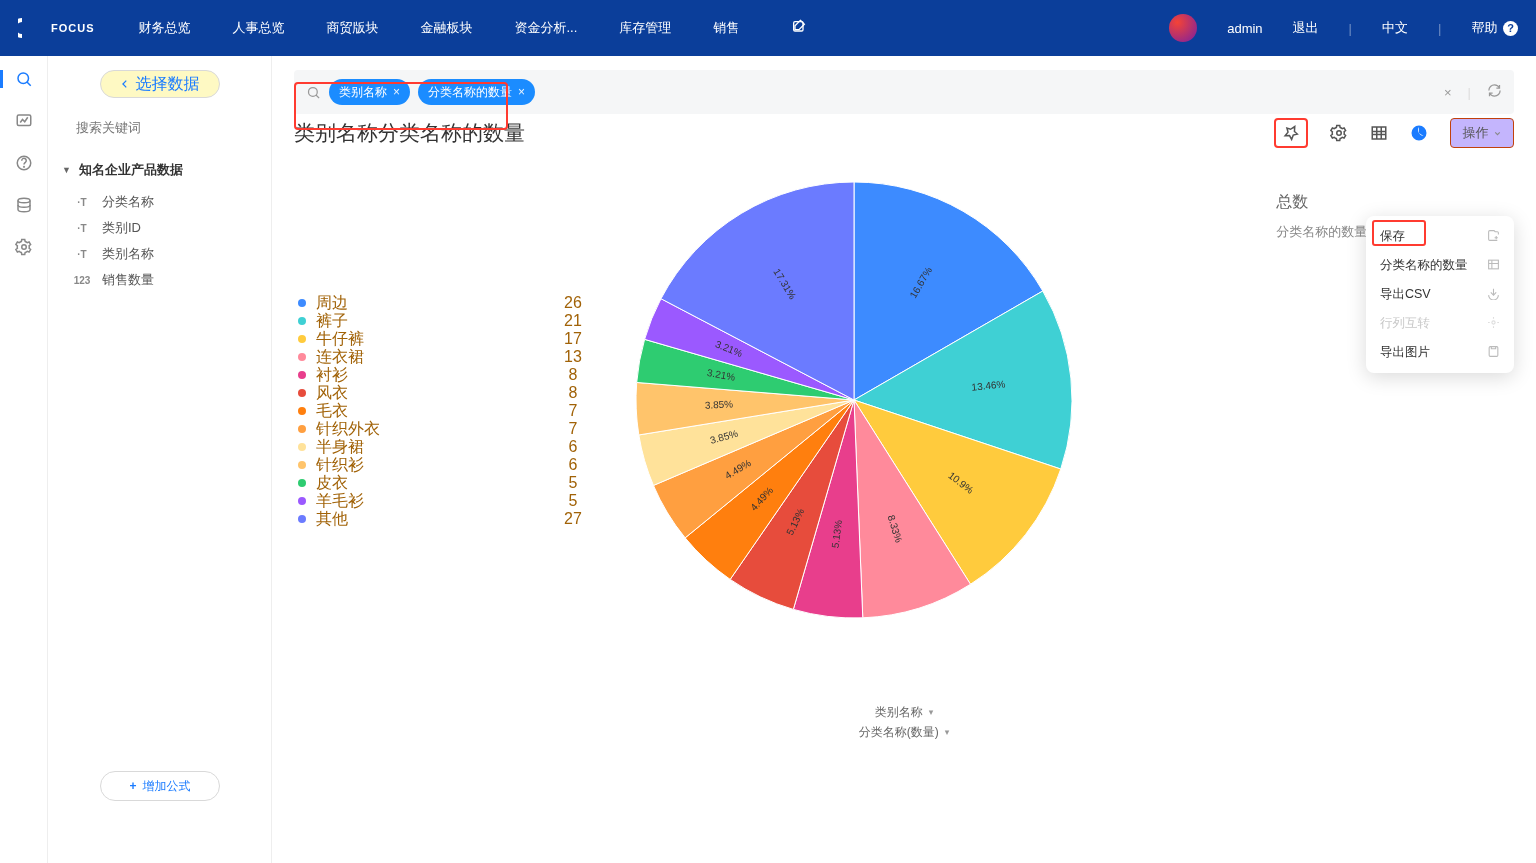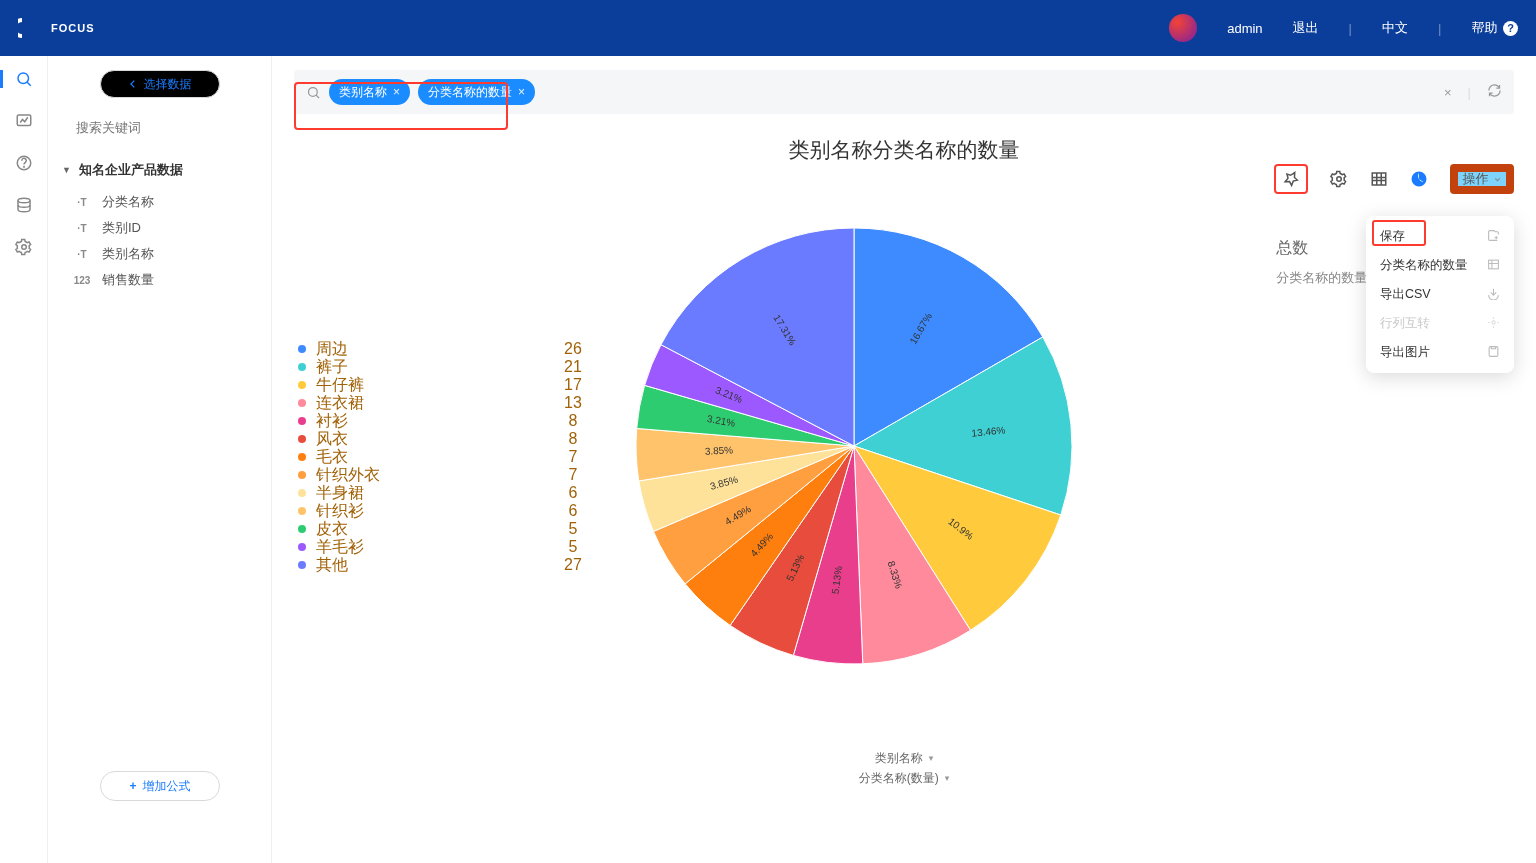--- a/index.html
+++ b/index.html
@@ -17,43 +17,43 @@
 .vdiv { color:rgba(255,255,255,0.4); }
 .help-q { display:inline-flex; align-items:center; justify-content:center; width:15px; height:15px; border-radius:50%; background:#fff; color:#0b3e9a; font-size:11px; font-weight:700; margin-left:2px; }
 
 
 .rail { position:absolute; top:56px; left:0; width:48px; height:calc(100% - 56px); border-right:1px solid #eee; display:flex; flex-direction:column; align-items:center; padding-top:14px; gap:24px; background:#fff; }
 .rail-item { width:48px; display:flex; justify-content:center; color:#888; cursor:pointer; }
 .rail-item.active { color:#1b7cff; border-left:3px solid #1b7cff; padding-right:3px; }
 
 
 .sidepanel { position:absolute; top:56px; left:48px; width:224px; height:calc(100% - 56px); border-right:1px solid #eee; padding:14px 14px 0; background:#fff; }
-.pill-btn { width:120px; height:28px; border:1px solid #d9d9d9; border-radius:14px; display:flex; align-items:center; justify-content:center; gap:6px; font-size:12px; color:#1b7cff; margin:0 auto 22px; cursor:pointer; background:#000000; }
+.pill-btn { width:120px; height:28px; border:1px solid #d9d9d9; border-radius:14px; display:flex; align-items:center; justify-content:center; gap:6px; font-size:16px; color:#1b7cff; margin:0 auto 22px; cursor:pointer; background:#fef9c3; }
 .search-box { display:flex; align-items:center; gap:8px; color:#bbb; font-size:13px; padding:0 6px 8px; }
 .search-box input { border:none; outline:none; font-size:13px; flex:1; }
 .tree-hdr { display:flex; align-items:center; gap:8px; font-size:13px; font-weight:600; color:#333; margin:18px 0 10px; }
 .tree-hdr .tri { font-size:9px; color:#666; }
 .field-row { display:flex; align-items:center; gap:12px; font-size:13px; color:#555; padding:4px 2px 4px 12px; cursor:pointer; }
 .field-ico { width:16px; display:inline-flex; justify-content:center; color:#888; font-weight:600; font-size:10px; font-family:Arial; }
 .add-formula { width:120px; height:30px; border:1px solid #d9d9d9; border-radius:15px; display:flex; align-items:center; justify-content:center; gap:6px; font-size:12px; color:#1b7cff; background:#fff; position:absolute; left:52px; bottom:62px; cursor:pointer; }
 
 
 .main { position:absolute; top:56px; left:272px; right:0; bottom:0; padding:14px 22px 0; background:#fff; }
 .query-bar { height:44px; background:#f5f6f7; border-radius:4px; display:flex; align-items:center; padding:0 12px; gap:8px; }
 .query-hl { position:absolute; top:12px; left:0; width:214px; height:48px; border:2px solid #ff3b30; border-radius:4px; pointer-events:none; }
 .chip { height:26px; background:#1b8cff; color:#fff; border-radius:13px; display:inline-flex; align-items:center; padding:0 10px; font-size:12px; gap:6px; }
 .chip .x { cursor:pointer; opacity:.9; }
 .qb-right { margin-left:auto; display:flex; align-items:center; gap:16px; color:#999; }
 
-.title-row { display:flex; align-items:center; margin-top:22px;flex-direction:column; }
+.title-row { display:flex; align-items:center; margin-top:4px; }
 .chart-title { font-size:21px; color:#333; }
 .tool-icons { margin-left:auto; display:flex; align-items:center; gap:22px; color:#555; }
 .tool-icons .ic { cursor:pointer; display:inline-flex; }
 .pin-hl { border:2px solid #ff3b30; border-radius:4px; padding:4px 6px; }
-.op-btn { width:64px; height:30px; border:8px solid #c2410c; border-radius:4px; display:flex; align-items:center; justify-content:center; gap:4px; font-size:13px; color:#555; background:#7dd3fc; cursor:pointer; }
+.op-btn { width:64px; height:30px; border:1px solid #c2410c; border-radius:4px; display:flex; align-items:center; justify-content:center; gap:4px; font-size:13px; color:#555; background:#c4b5fd; cursor:pointer; }
 
 
 .dropdown { position:absolute; top:160px; right:22px; width:148px; background:#fff; border-radius:8px; box-shadow:0 4px 20px rgba(0,0,0,0.15); padding:6px 0; z-index:50; }
 .dd-item { display:flex; align-items:center; justify-content:space-between; padding:6px 14px; font-size:12.5px; color:#333; cursor:pointer; }
 .dd-item.disabled { color:#c8c8c8; cursor:default;gap:16px; }
 .dd-item .ico { color:#bbb; }
 .dd-hl { position:absolute; top:4px; left:6px; width:54px; height:26px; border:2px solid #ff3b30; border-radius:3px; pointer-events:none; }
 
 
 .chart-wrap { position:relative; margin-top:10px; height:600px; }
@@ -81,20 +81,33 @@
 </style>
 </head>
 <body>
 
 <div class="topnav">
   <div class="logo">
     <svg class="logo-mark" viewBox="0 0 24 24">
         <path d="M4 2 A10 10 0 1 0 4 22 L4 18 A6 6 0 1 1 4 6 Z" fill="#fff"></path>
       </svg>
     <span class="logo-text">FOCUS</span>
+  </div>
+  <div class="nav-links">
+    <span>财务总览</span>
+    <span>人事总览</span>
+    <span>商贸版块</span>
+    <span>金融板块</span>
+    <span>资金分析...</span>
+    <span>库存管理</span>
+    <span>销售</span>
+    <span style="margin-left:10px"><svg width="16" height="16" viewBox="0 0 24 24" fill="none" stroke="#fff" stroke-width="2">
+          <rect x="4" y="4" width="14" height="14" rx="2"></rect>
+          <path d="M14 2l6 6-8 8H6v-6z"></path>
+        </svg></span>
   </div>
   <div class="nav-right">
     <span class="avatar"></span>
     <span>admin</span>
     <span>退出</span>
     <span class="vdiv">|</span>
     <span>中文</span>
     <span class="vdiv">|</span>
     <span><span>帮助</span> <span class="help-q">?</span></span>
   </div>

